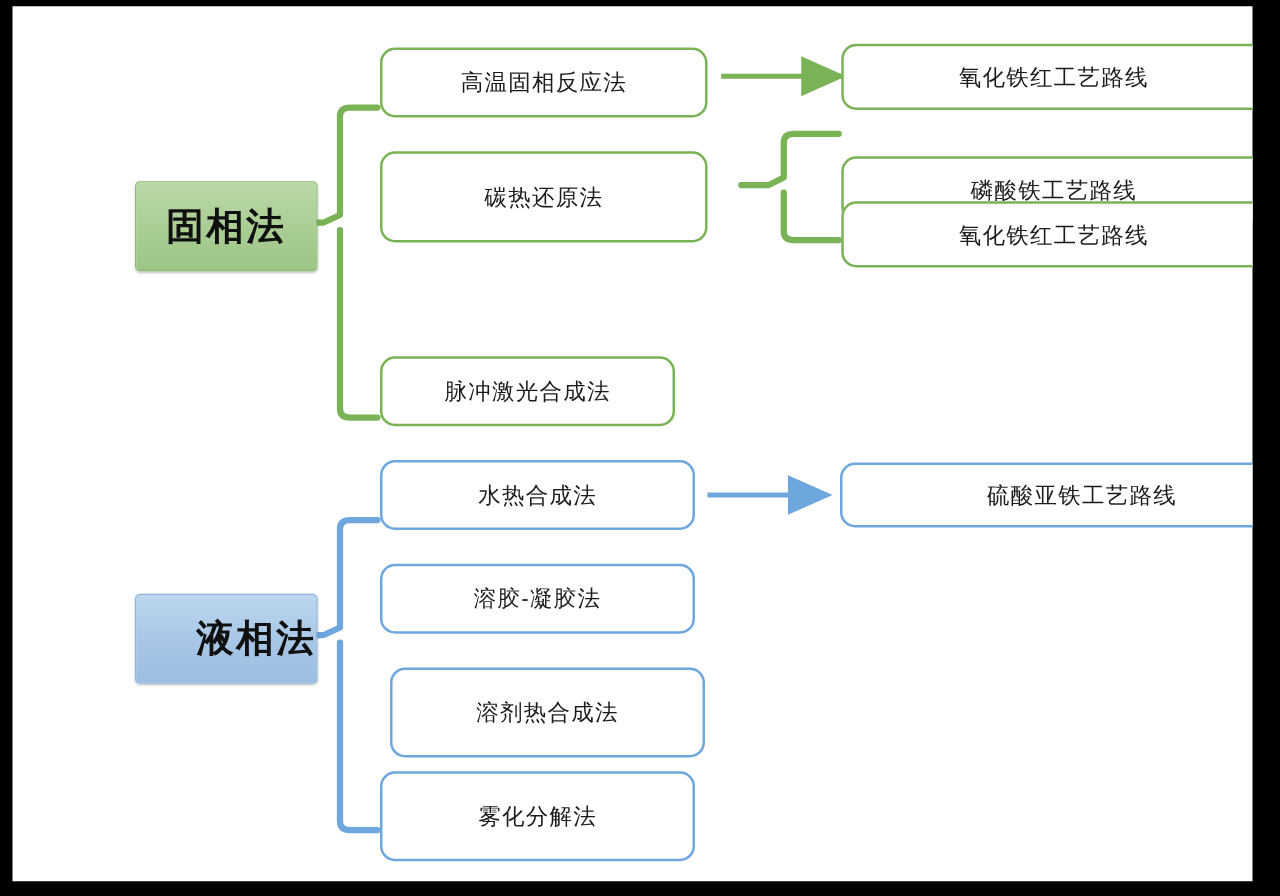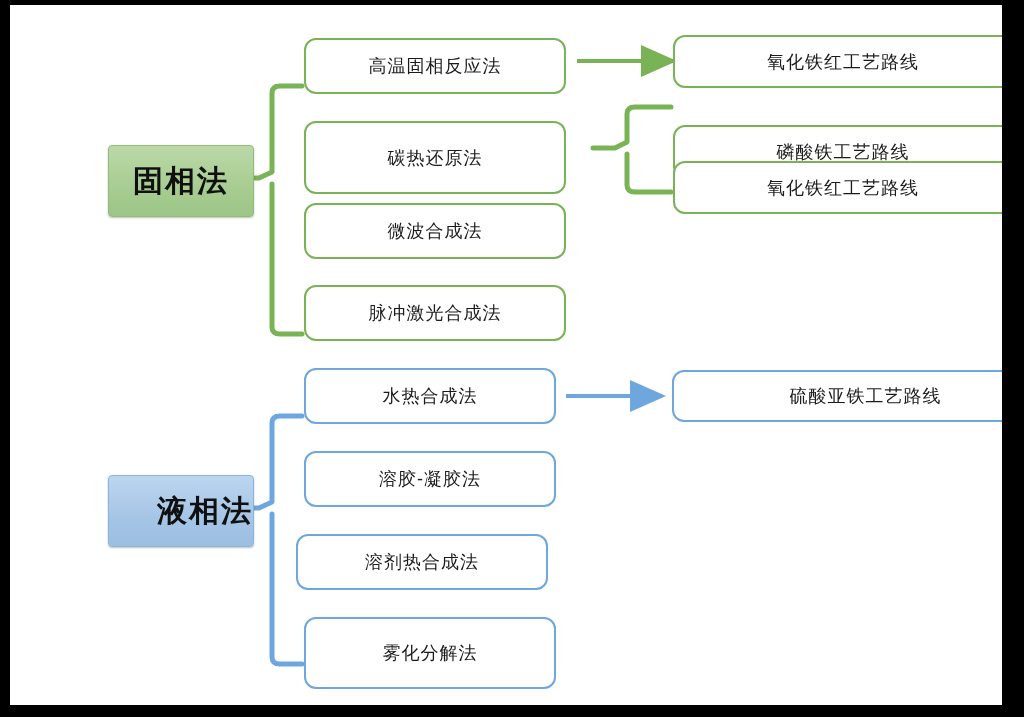--- a/index.html
+++ b/index.html
@@ -102,25 +102,22 @@
   </div>
 
   <div class="node leaf green" style="left:294px;top:33px;width:262px;height:56px;">
     <span>高温固相反应法</span>
   </div>
 
   <div class="node leaf green" style="left:294px;top:116px;width:262px;height:73px;">
     <span>碳热还原法</span>
   </div>
 
-  <div class="node leaf green" style="left:294px;top:198px;width:262px;height:56px;">
-    <span>微波合成法</span>
-  </div>
 
-  <div class="node leaf green" style="left:294px;top:280px;width:262px;height:56px;">
+  <div class="node leaf green" style="left:294px;top:280px;width:236px;height:56px;">
     <span>脉冲激光合成法</span>
   </div>
 
   <div class="node leaf green" style="left:663px;top:30px;width:340px;height:53px;">
     <span>氧化铁红工艺路线</span>
   </div>
 
   <div class="node leaf green" style="left:663px;top:88px;width:340px;height:53px;margin-top:32px;">
     <span>磷酸铁工艺路线</span>
   </div>
@@ -134,21 +131,21 @@
   </div>
 
   <div class="node leaf blue" style="left:294px;top:363px;width:252px;height:56px;">
     <span>水热合成法</span>
   </div>
 
   <div class="node leaf blue" style="left:294px;top:446px;width:252px;height:56px;">
     <span>溶胶-凝胶法</span>
   </div>
 
-  <div class="node leaf blue" style="left:286px;top:529px;width:252px;height:56px;">
+  <div class="node leaf blue" style="left:302px;top:529px;width:252px;height:72px;">
     <span>溶剂热合成法</span>
   </div>
 
   <div class="node leaf blue" style="left:294px;top:612px;width:252px;height:72px;">
     <span>雾化分解法</span>
   </div>
 
   <div class="node leaf blue" style="left:662px;top:365px;width:387px;height:52px;">
     <span>硫酸亚铁工艺路线</span>
   </div>

